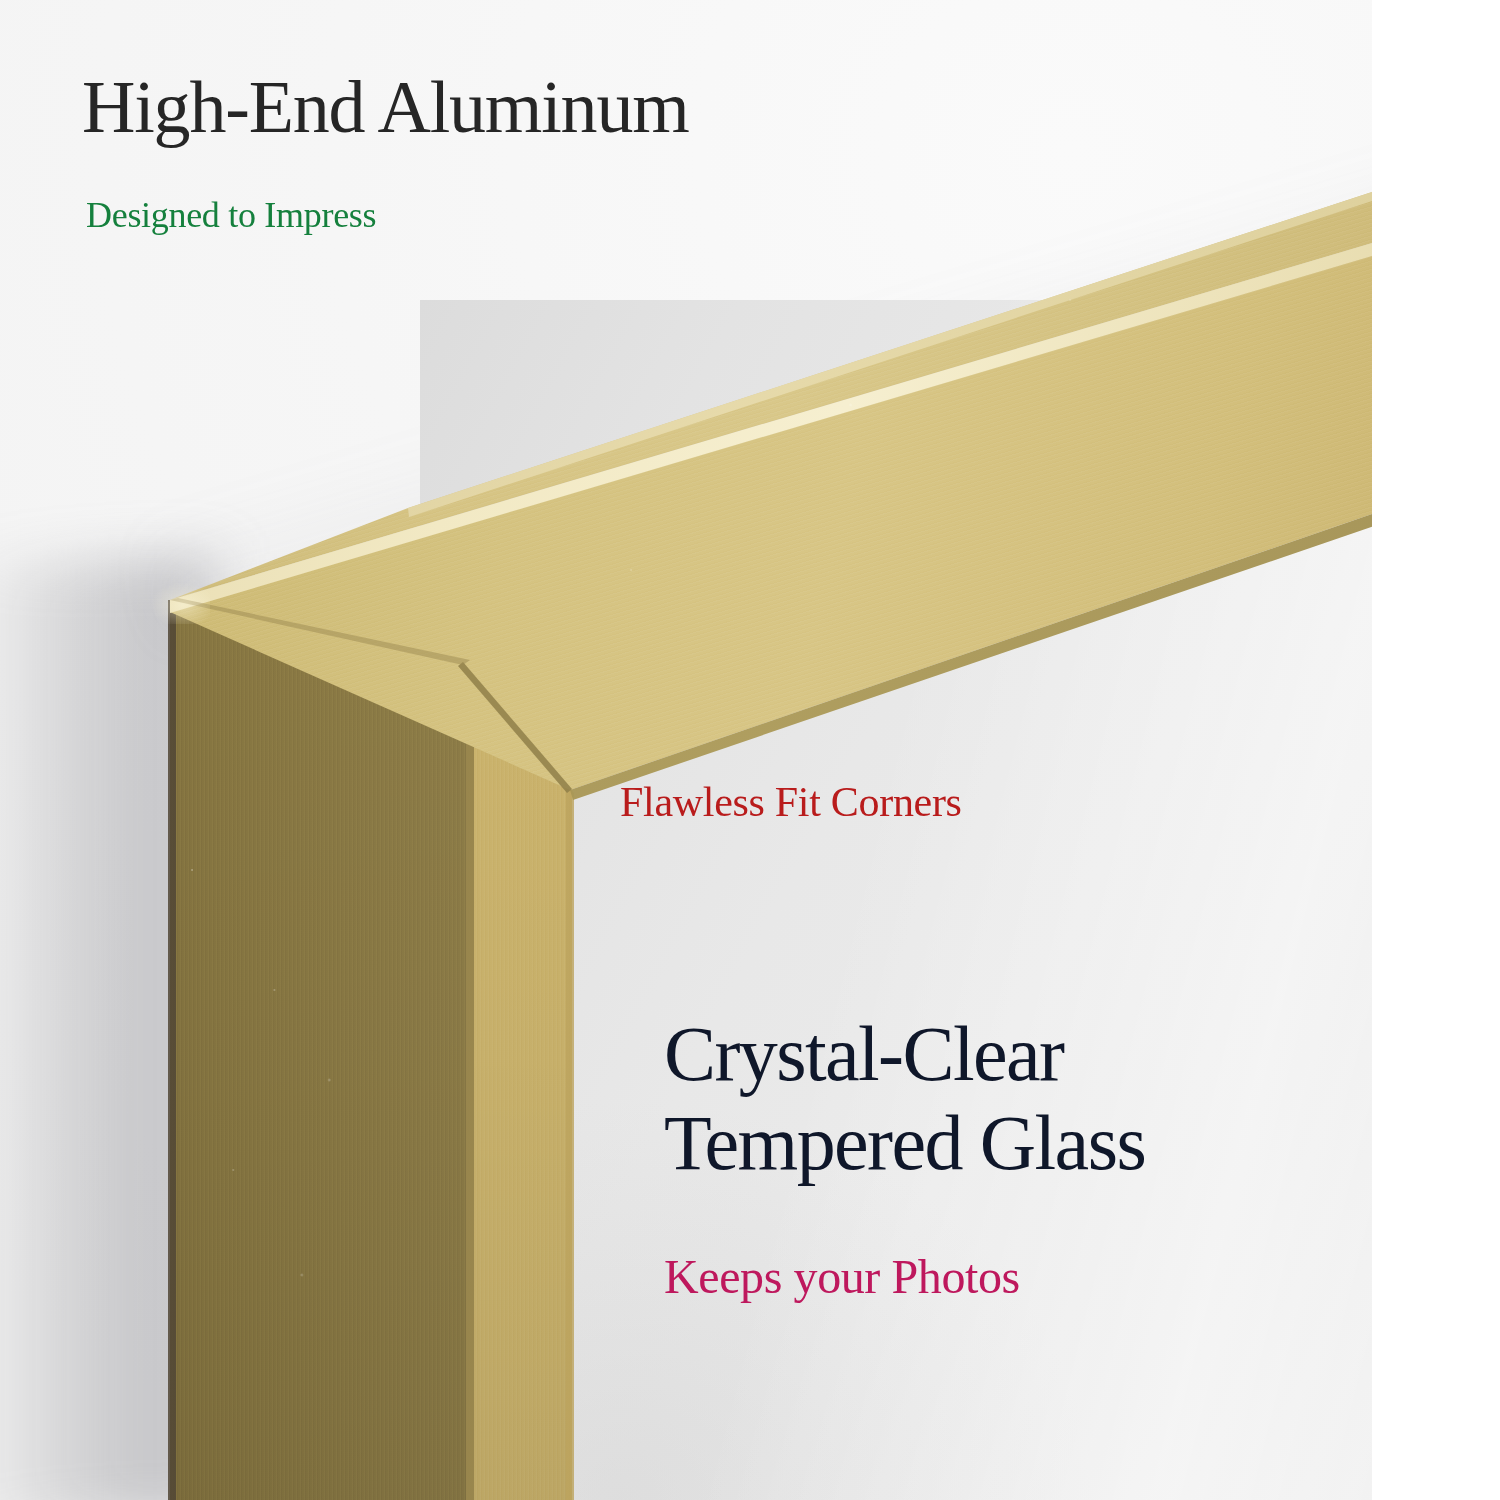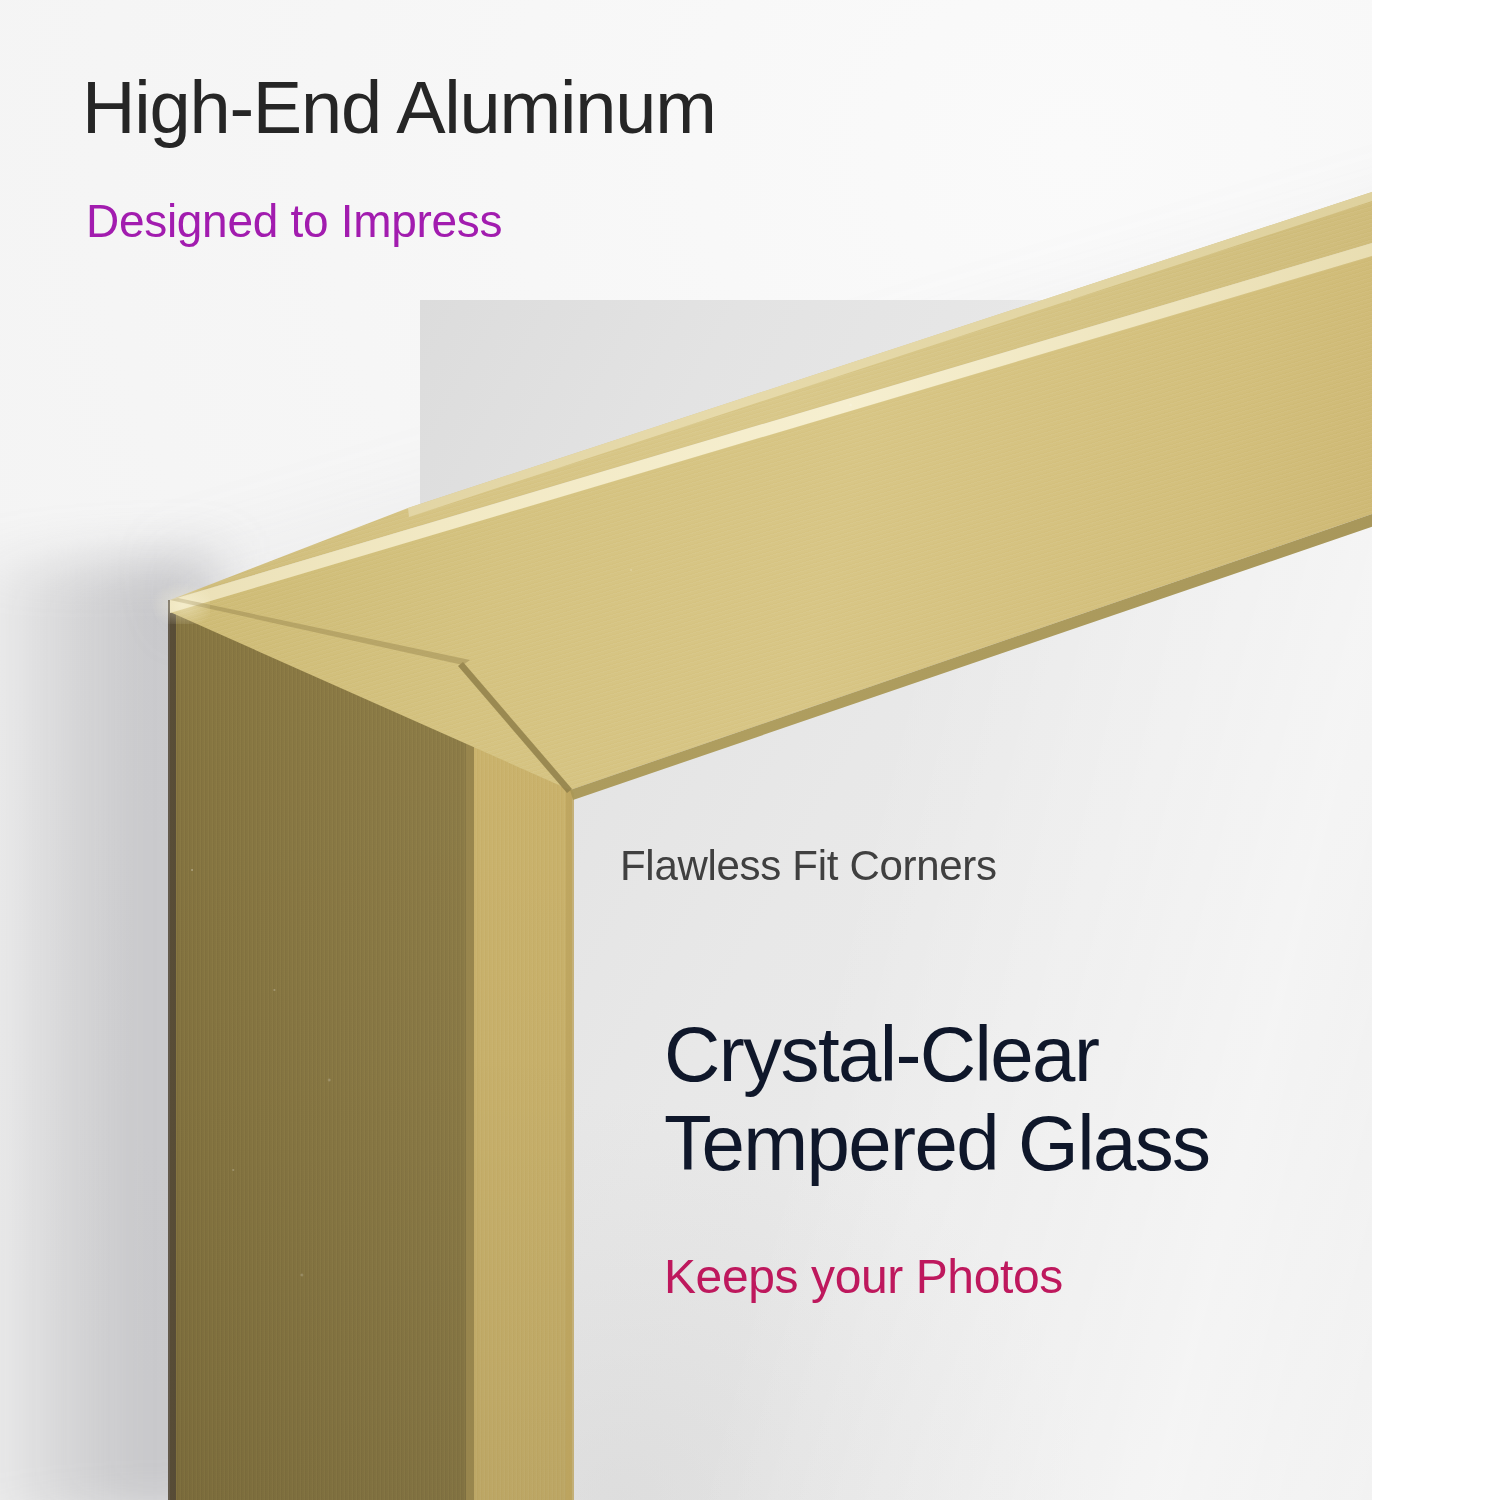--- a/index.html
+++ b/index.html
@@ -7,21 +7,21 @@
     margin: 0;
     padding: 0;
     background: #ffffff;
   }
   .stage {
     position: relative;
     width: 1372px;
     height: 1500px;
     overflow: hidden;
     background: #f5f5f5;
-    font-family: Liberation Sans, sans-serif;
+    font-family: Liberation Serif, serif;
     -webkit-font-smoothing: antialiased;
   }
 
   
   .bg {
     position: absolute;
     inset: 0;
     background:
       radial-gradient(120% 100% at 78% 10%, #fafafa 0%, #f6f6f6 45%, #f2f2f2 100%);
   }
@@ -260,34 +260,34 @@
     font-size: 74px;
     font-weight: 300;
     letter-spacing: -1.2px;
     color: #262626;
     line-height: 1.08;
     white-space: nowrap;
   }
   .subhead {
     left: 86px;
     top: 196px;
-    font-size: 46px;
+    font-size: 36px;
     font-weight: 300;
     letter-spacing: -0.3px;
-    color: #a21caf;
+    color: #15803d;
     line-height: 1.1;
     white-space: nowrap;
   }
   .corner-label {
     left: 620px;
-    top: 842px;
+    top: 778px;
     font-size: 42px;
     font-weight: 400;
     letter-spacing: -0.3px;
-    color: #404040;
+    color: #b91c1c;
     white-space: nowrap;
   }
   .glass-title {
     left: 664px;
     top: 1010px;
     font-size: 78px;
     font-weight: 300;
     letter-spacing: -1.6px;
     color: #0f172a;
     line-height: 1.14;

